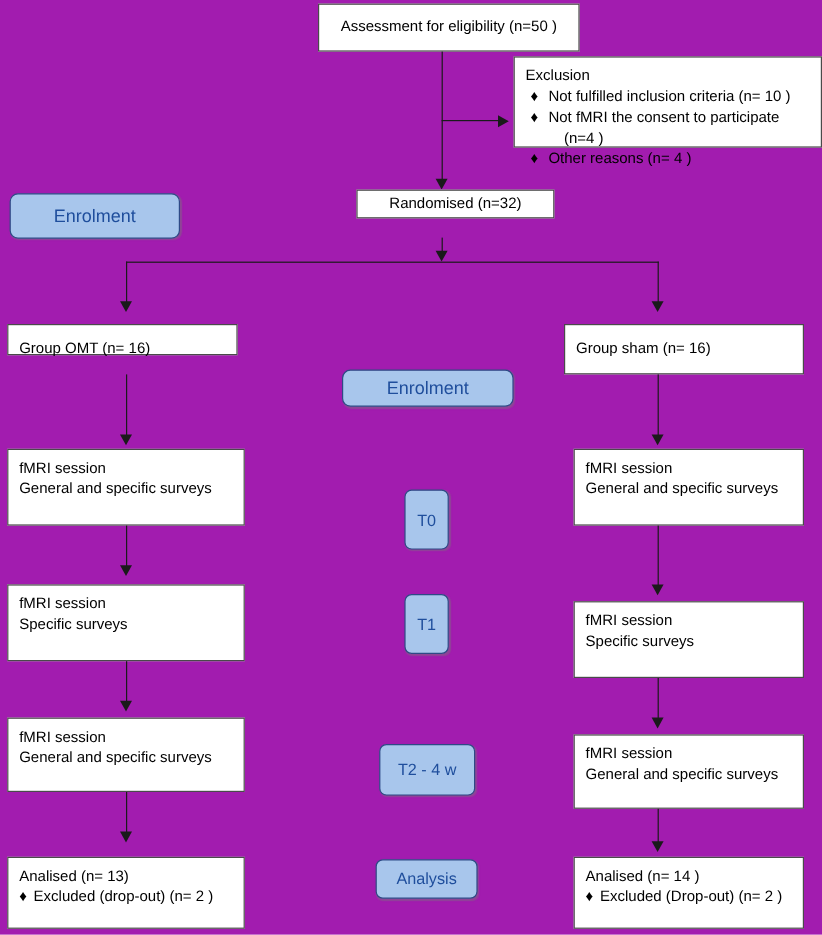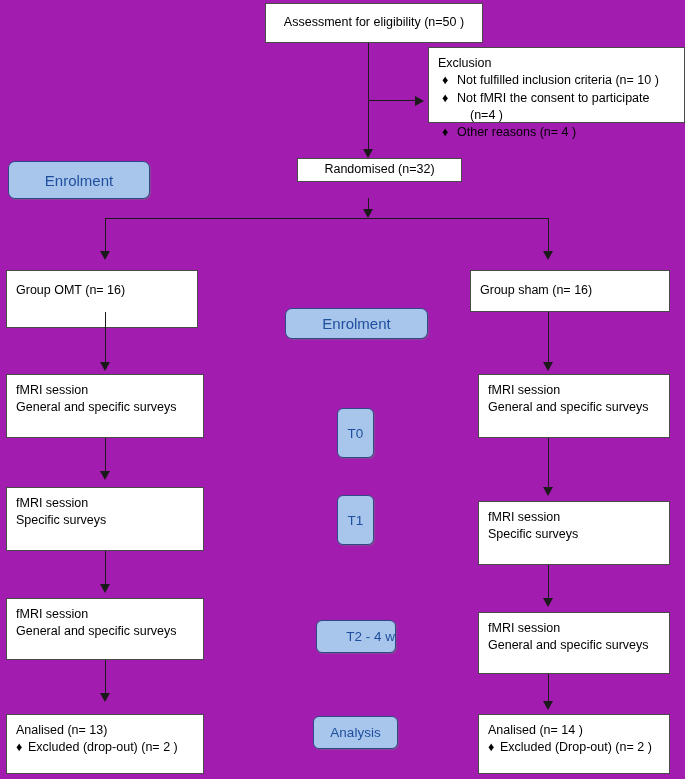--- a/index.html
+++ b/index.html
@@ -140,21 +140,21 @@
 
   <div class="line vline" style="left:368px; top:198px; height:13px;"></div>
   <div class="arrow-down" style="left:363px; top:209px;"></div>
 
   <div class="line hline" style="left:105px; top:218px; width:444px;"></div>
   <div class="line vline" style="left:105px; top:218px; height:35px;"></div>
   <div class="arrow-down" style="left:100px; top:251px;"></div>
   <div class="line vline" style="left:548px; top:218px; height:35px;"></div>
   <div class="arrow-down" style="left:543px; top:251px;"></div>
 
-  <div class="box" style="left:6px; top:270px; width:192px; height:58px;">
+  <div class="box" style="left:6px; top:270px; width:192px; height:26px;">
     <div class="inner" style="padding-top:11px;">Group OMT (n= 16)</div>
   </div>
 
   <div class="box" style="left:470px; top:270px; width:200px; height:42px;">
     <div class="inner" style="padding-top:11px;">Group sham (n= 16)</div>
   </div>
 
   <div class="badge" style="left:285px; top:308px; width:143px; height:31px;">
     <span>Enrolment</span>
   </div>
@@ -203,21 +203,21 @@
   </div>
 
   <div class="badge small" style="left:337px; top:408px; width:37px; height:50px;">
     <span>T0</span>
   </div>
 
   <div class="badge small" style="left:337px; top:495px; width:37px; height:50px;">
     <span>T1</span>
   </div>
 
-  <div class="badge small" style="left:316px; top:620px; width:80px; height:33px;justify-content:flex-end;">
+  <div class="badge small" style="left:316px; top:620px; width:80px; height:43px;">
     <span>T2 - 4 w</span>
   </div>
 
   <div class="badge small" style="left:313px; top:716px; width:85px; height:33px;">
     <span>Analysis</span>
   </div>
 
   <div class="line vline" style="left:548px; top:312px; height:52px;"></div>
   <div class="arrow-down" style="left:543px; top:362px;"></div>
 

